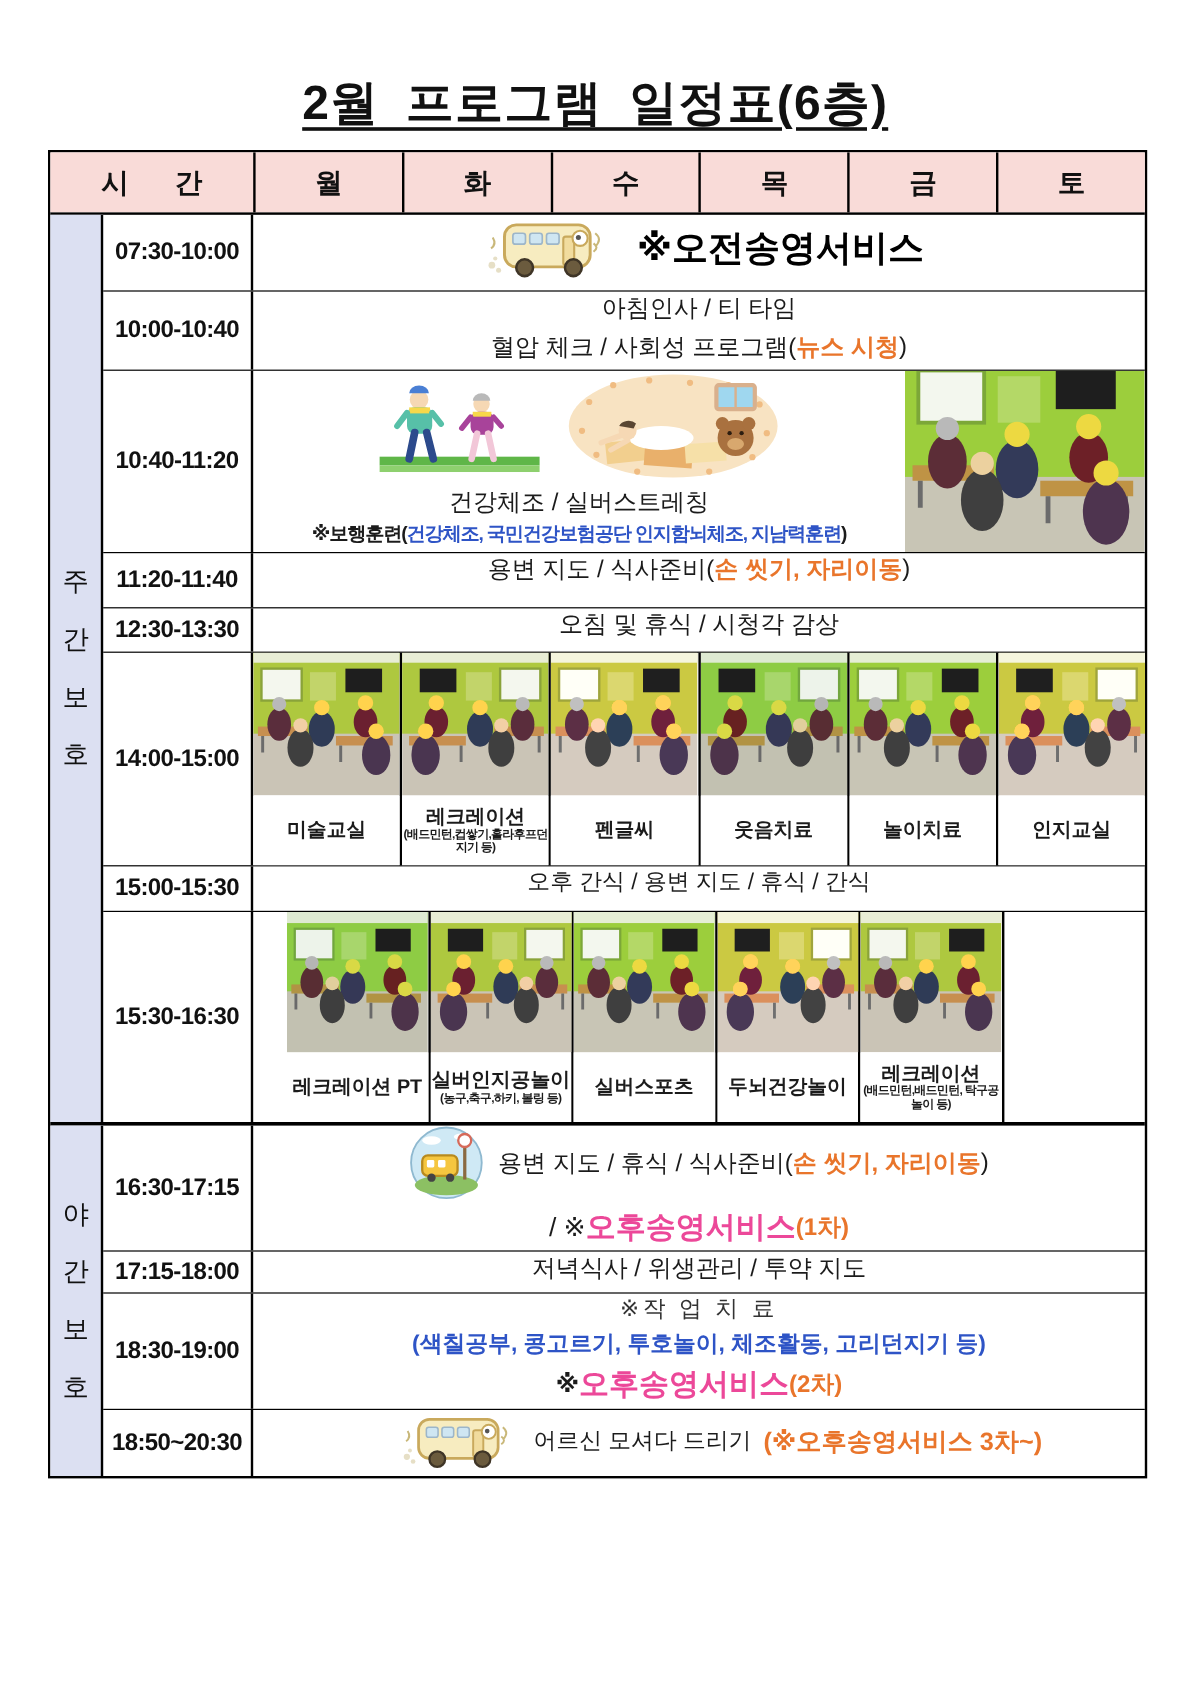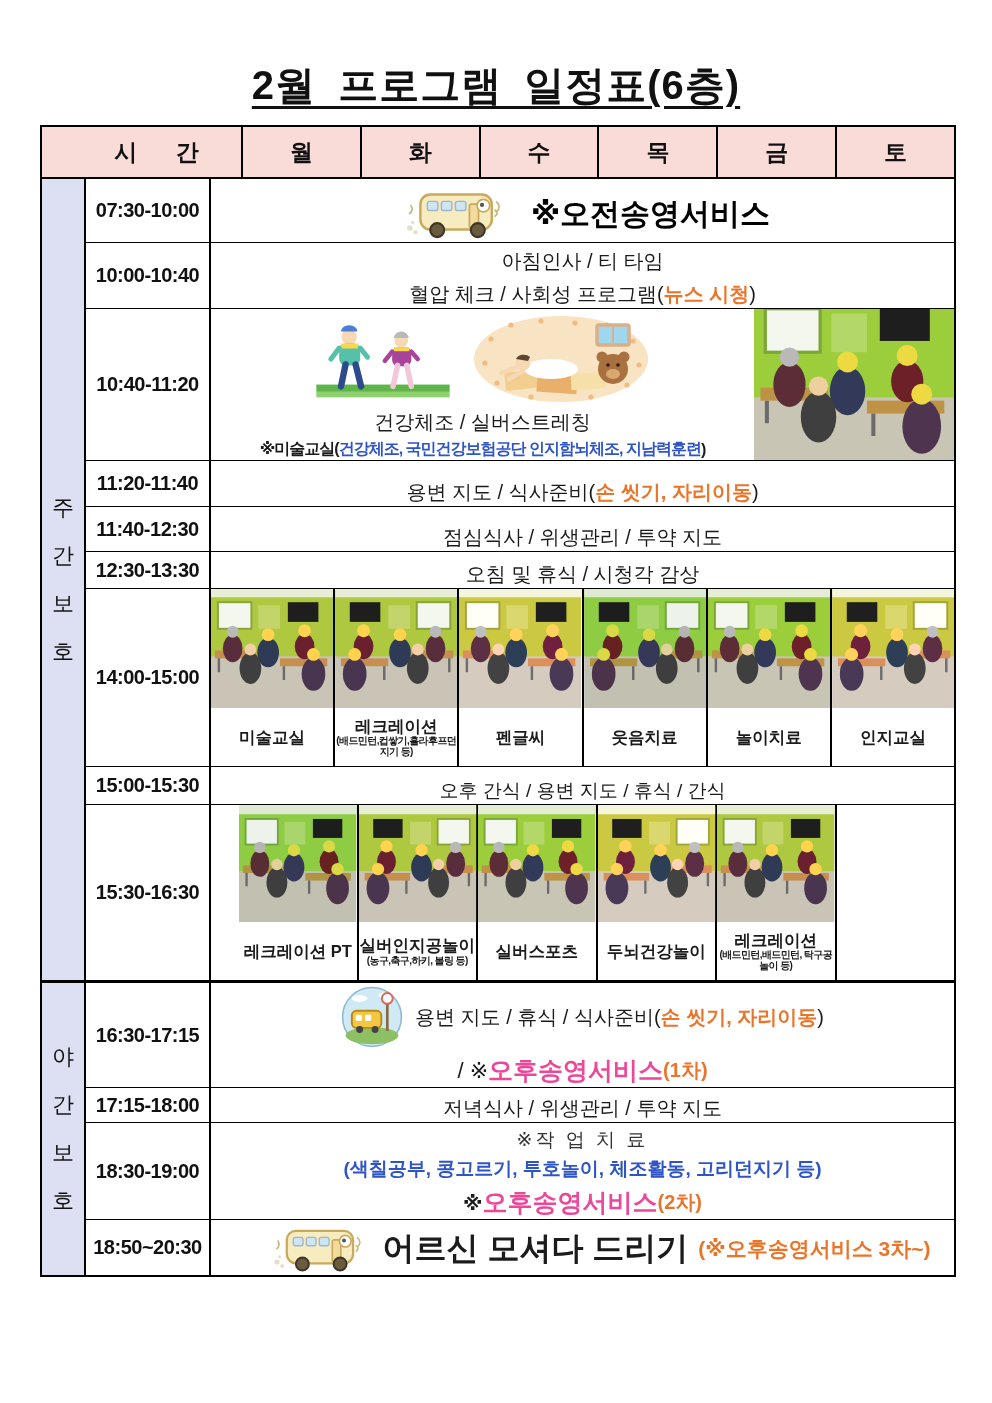--- a/index.html
+++ b/index.html
@@ -5,35 +5,35 @@
   html,body{margin:0;padding:0;}
   body{width:992px;height:1403px;background:#ffffff;font-family:"Liberation Sans","DejaVu Sans",sans-serif;color:#111;}
   .page{position:relative;width:992px;height:1403px;background:#fff;overflow:hidden;}
 
   .title{position:absolute;top:58px;left:0;width:100%;text-align:center;font-size:40px;font-weight:bold;
          letter-spacing:1px;word-spacing:10px;text-decoration:underline;text-decoration-thickness:3px;text-underline-offset:7px;}
 
   .tbl{position:absolute;left:40px;top:125px;width:916px;border:2px solid #000;box-sizing:border-box;background:#fff;}
   .hdr{display:flex;height:50px;background:#F9DBD8;}
   .hdr > div{display:flex;align-items:center;justify-content:center;font-weight:bold;font-size:23px;box-sizing:border-box;}
-  .th-time{width:171px;border-right:2px solid #000;letter-spacing:16px;text-indent:16px;margin-left:30px;}
+  .th-time{width:171px;border-right:2px solid #000;letter-spacing:16px;text-indent:16px;}
   .th{flex:1;border-right:2px solid #000;}
   .th:last-child{border-right:none;}
 
   .sec{display:flex;border-top:2px solid #000;}
   .sec.night{border-top:3px solid #000;}
   .side{width:44px;background:#DCE0F2;border-right:2px solid #000;display:flex;flex-direction:column;
         align-items:center;justify-content:center;font-family:"Liberation Serif","DejaVu Serif",serif;font-size:22px;color:#111;box-sizing:border-box;}
   .side span{display:block;margin:9px 0;}
   .rows{flex:1;display:flex;flex-direction:column;min-width:0;}
   .row{display:flex;border-bottom:1px solid #000;box-sizing:border-box;}
   .row:last-child{border-bottom:none;gap:28px;}
   .time{width:125px;border-right:2px solid #000;display:flex;align-items:center;justify-content:center;
         font-weight:bold;font-size:20px;letter-spacing:-0.5px;box-sizing:border-box;flex-shrink:0;}
-  .cnt{flex:1;position:relative;display:flex;flex-direction:column;align-items:center;justify-content:flex-end;
+  .cnt{flex:1;position:relative;display:flex;flex-direction:column;align-items:center;justify-content:flex-start;
        font-size:20px;color:#1b1b1b;box-sizing:border-box;min-width:0;}
   .line{display:flex;align-items:center;justify-content:center;white-space:nowrap;}
   .orange{color:#E9752B;font-weight:bold;}
   .blue{color:#2E54C6;font-weight:bold;}
   .big{font-weight:bold;font-size:30px;color:#000;}
   .iconrow{display:flex;align-items:center;justify-content:center;gap:18px;}
 
   
   .pgrid{flex-direction:row;align-items:stretch;justify-content:flex-start;padding:0;}
   .pcell{flex:1;display:flex;flex-direction:column;border-right:2px solid #000;box-sizing:border-box;min-width:0;}
@@ -218,21 +218,21 @@
             <div class="iconrow" style="margin-bottom:4px">
               <svg width="138" height="84">
                   <use href="#walkers"></use>
                 </svg>
               <svg width="182" height="92">
                   <use href="#stretch"></use>
                 </svg>
             </div>
             <div class="line">건강체조 / 실버스트레칭</div>
             <div class="line smallnote" style="margin-top:3px">
-              <span>※미술교실(</span>
+              <span>※보행훈련(</span>
                 <span class="blue">건강체조, 국민건강보험공단 인지함뇌체조, 지남력훈련</span>
                 <span>)</span>
             </div>
             <div class="sidephoto hue1">
                 <svg>
                   <use href="#classroom"></use>
                 </svg>
               </div>
           </div>
         </div>
@@ -241,26 +241,20 @@
           <div class="time">11:20-11:40</div>
           <div class="cnt">
             <div class="line">
               <span>용변 지도 / 식사준비(</span>
                 <span class="orange">손 씻기, 자리이동</span>
                 <span>)</span>
             </div>
           </div>
         </div>
 
-        <div class="row" style="height:45px">
-          <div class="time">11:40-12:30</div>
-          <div class="cnt">
-              <div class="line">점심식사 / 위생관리 / 투약 지도</div>
-            </div>
-        </div>
 
         <div class="row" style="height:37px">
           <div class="time">12:30-13:30</div>
           <div class="cnt">
               <div class="line">오침 및 휴식 /  시청각 감상</div>
             </div>
         </div>
 
 
         <div class="row" style="height:178px">
@@ -449,21 +443,21 @@
           </div>
         </div>
 
         <div class="row" style="height:55px">
           <div class="time">18:50~20:30</div>
           <div class="cnt">
             <div class="iconrow" style="gap:10px">
               <svg width="110" height="52">
                   <use href="#bus"></use>
                 </svg>
-              <span style="font-weight:bold;font-size:32px">어르신 모셔다 드리기</span>
+              <span style="font-weight:normal;font-size:19px">어르신 모셔다 드리기</span>
                 <span class="orange" style="font-size:21px">(※오후송영서비스 3차~)</span>
             </div>
           </div>
         </div>
 
       </div>
     </div>
 
   </div>
 </div>

